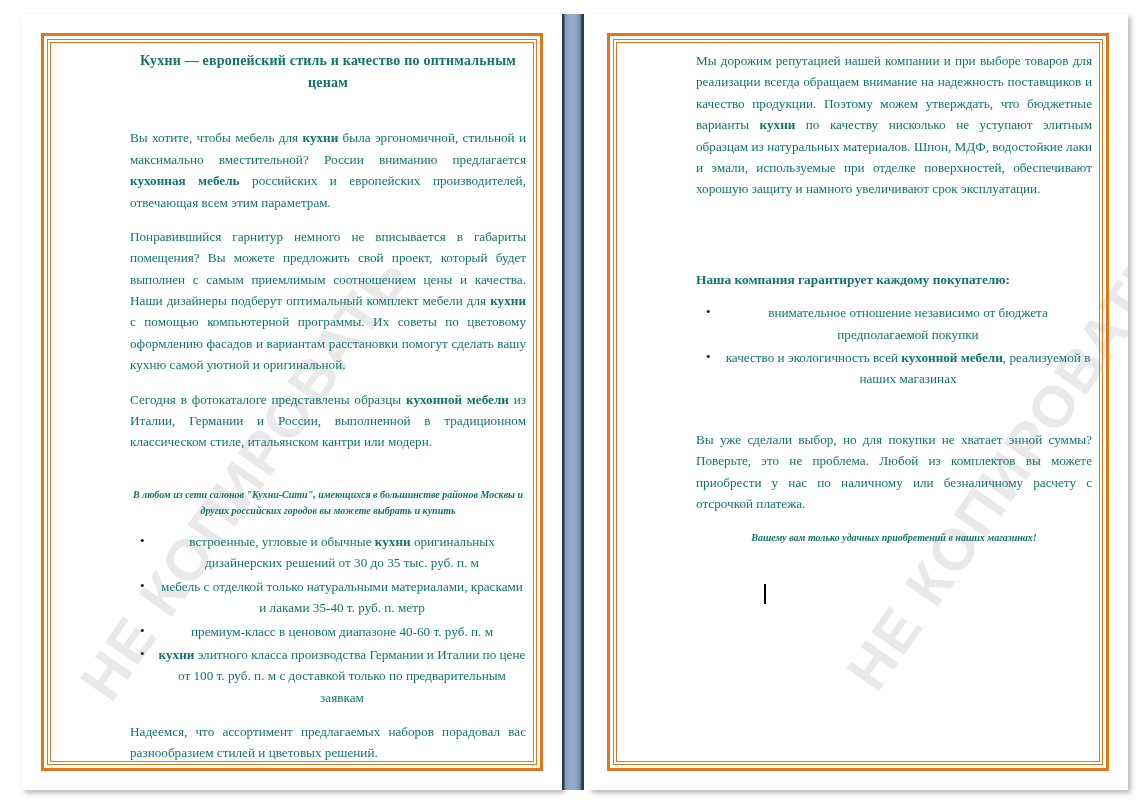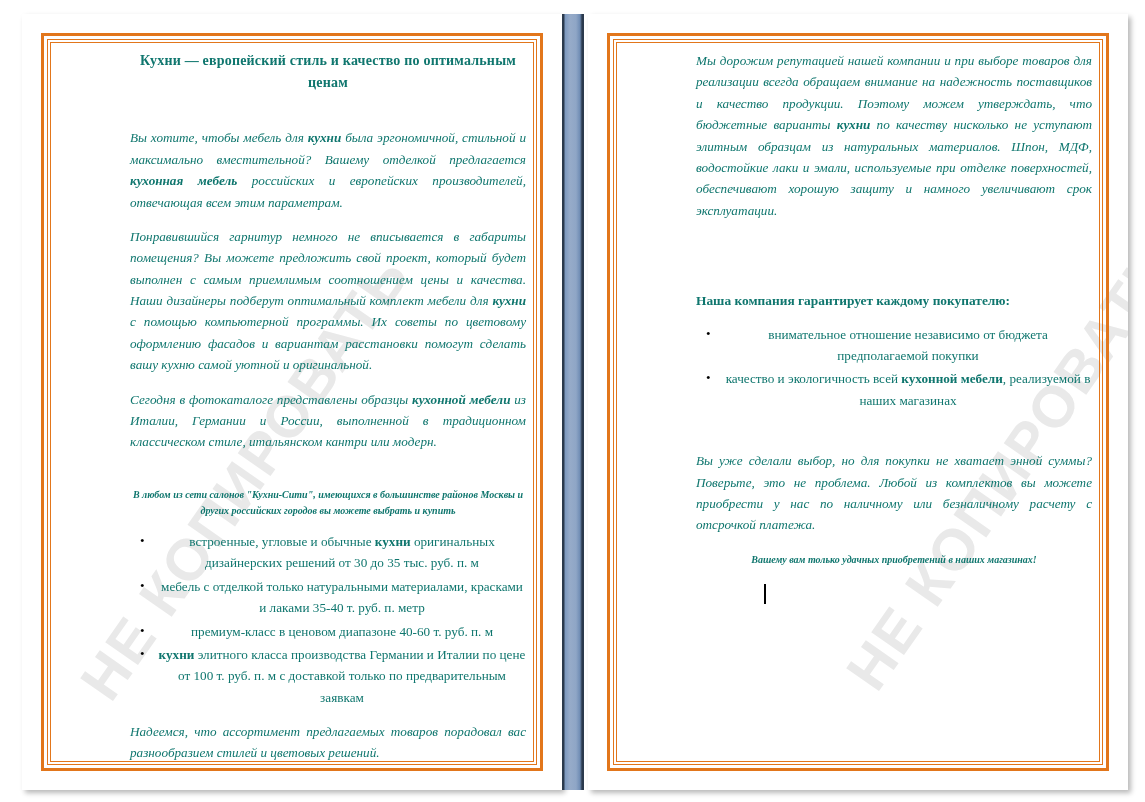--- a/index.html
+++ b/index.html
@@ -101,21 +101,20 @@
     font-weight:bold;
     text-align:center;
     margin:0 0 34px 0;
     line-height:1.55;
     letter-spacing:.2px;
   }
 
   p.para{
     margin:0 0 13px 0;
     text-align:justify;
-    font-style:italic;
   }
 
   .center-italic{
     font-style:italic;
     font-weight:bold;
     text-align:center;
     margin:34px 0 12px 0;
     line-height:1.62;
     font-size:10px;
   }
@@ -170,36 +169,36 @@
 <div id="workspace">
 
   <div class="page" id="page-left">
     <div class="watermark" id="wm-left">НЕ КОПИРОВАТЬ</div>
     <div class="page-frame"></div>
 
     <div class="content">
 
       <h1 class="doc-title">Кухни — европейский стиль и качество по оптимальным ценам</h1>
 
-      <p class="para"><span>Вы хотите, чтобы мебель для </span><b>кухни</b><span> была эргономичной, стильной и  максимально вместительной? Вашему отделкой предлагается </span><b>кухонная мебель</b><span> российских и европейских производителей, отвечающая всем этим параметрам.</span></p>
+      <p class="para"><span>Вы хотите, чтобы мебель для </span><b>кухни</b><span> была эргономичной, стильной и  максимально вместительной? России вниманию предлагается </span><b>кухонная мебель</b><span> российских и европейских производителей, отвечающая всем этим параметрам.</span></p>
 
       <p class="para"><span>Понравившийся гарнитур немного не вписывается в габариты помещения? Вы можете предложить свой проект, который будет выполнен с самым приемлимым соотношением цены и качества. Наши дизайнеры подберут оптимальный комплект мебели для </span><b>кухни</b><span> с помощью компьютерной программы.  Их советы по цветовому оформлению фасадов и вариантам расстановки помогут сделать вашу кухню самой уютной и оригинальной.</span></p>
 
       <p class="para"><span>Сегодня в фотокаталоге представлены образцы </span><b>кухонной мебели</b><span> из Италии, Германии и России, выполненной в традиционном классическом стиле, итальянском кантри или модерн.</span></p>
 
       <p class="center-italic">В любом из сети салонов "Кухни-Сити", имеющихся в большинстве районов Москвы и других российских городов вы можете выбрать и купить</p>
 
       <ul class="bullets" id="left-bullets">
           <li><span>встроенные, угловые и обычные </span><b>кухни</b><span> оригинальных дизайнерских решений от 30 до 35 тыс. руб. п. м</span></li>
           <li><span>мебель с отделкой только натуральными материалами, красками и лаками 35-40 т. руб. п. метр</span></li>
           <li><span>премиум-класс в ценовом диапазоне 40-60 т. руб. п. м</span></li>
           <li><b>кухни</b><span> элитного класса производства Германии и Италии по цене от 100 т. руб. п. м с доставкой только по предварительным заявкам</span></li>
         </ul>
 
-      <p class="para">Надеемся, что ассортимент предлагаемых товаров порадовал вас разнообразием стилей и цветовых решений.</p>
+      <p class="para">Надеемся, что ассортимент предлагаемых наборов порадовал вас разнообразием стилей и цветовых решений.</p>
     </div>
   </div>
 
   <div id="page-divider"></div>
 
   <div class="page" id="page-right">
     <div class="watermark" id="wm-right">НЕ КОПИРОВАТЬ</div>
     <div class="page-frame"></div>
 
     <div class="content">

